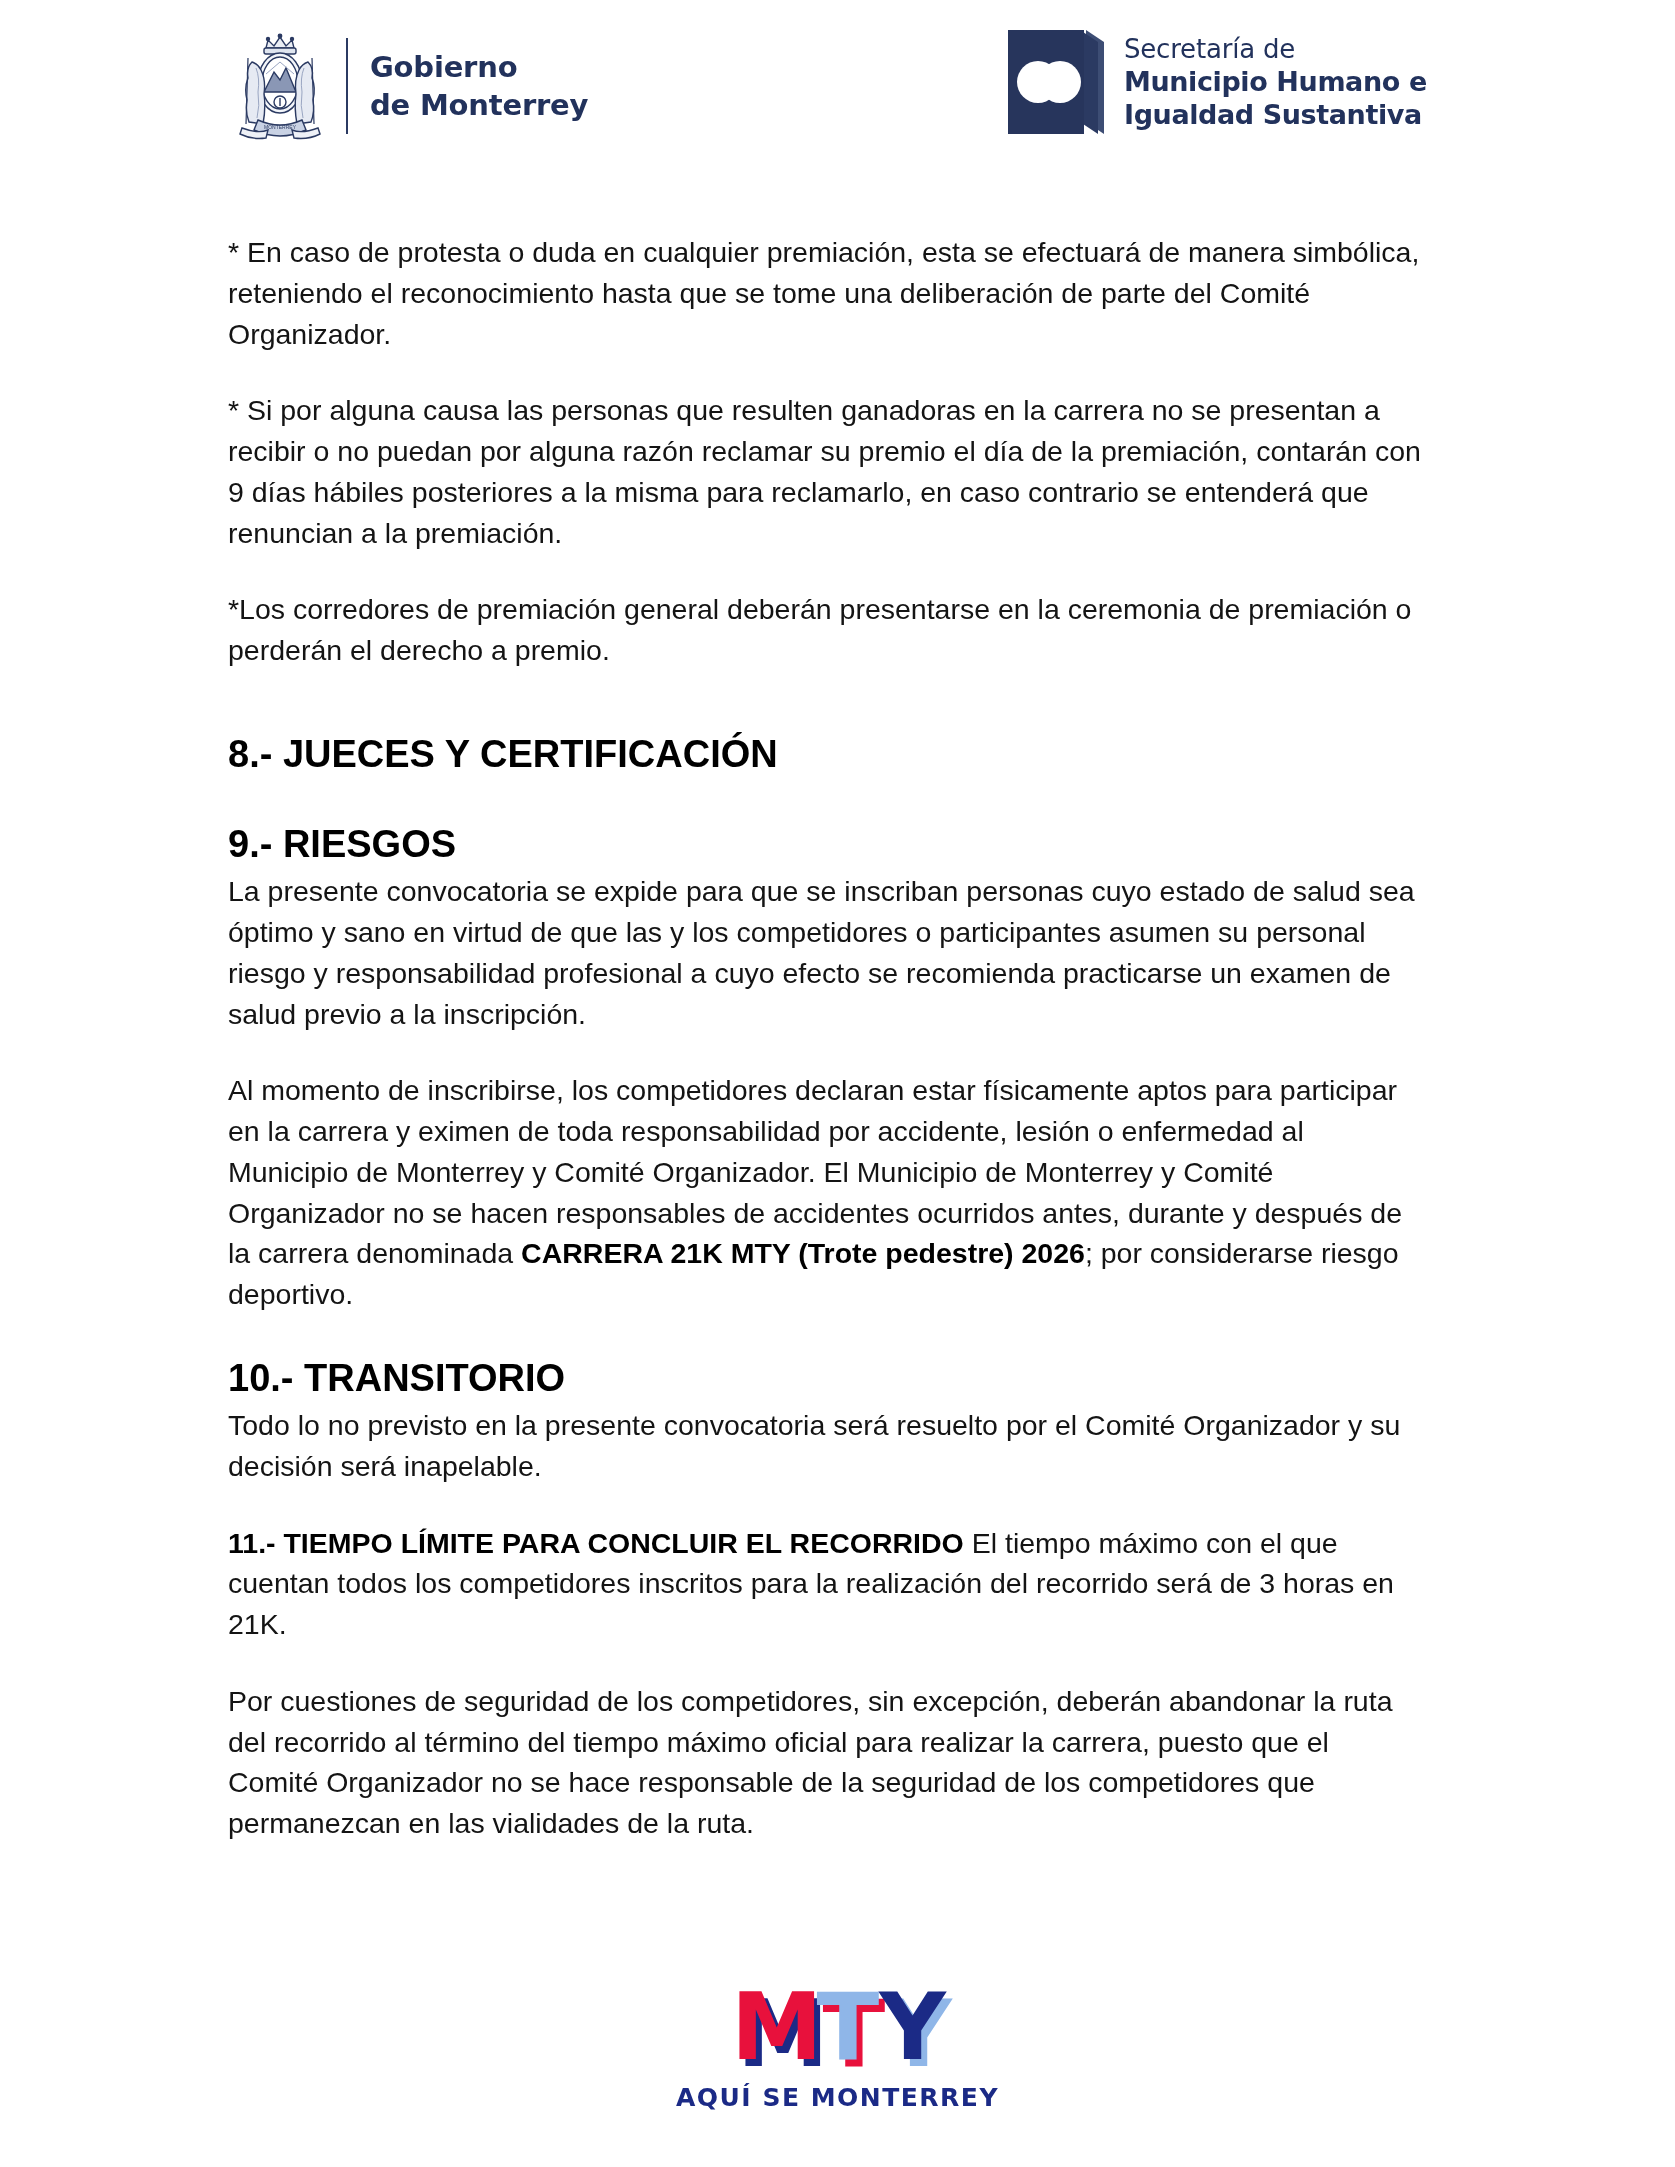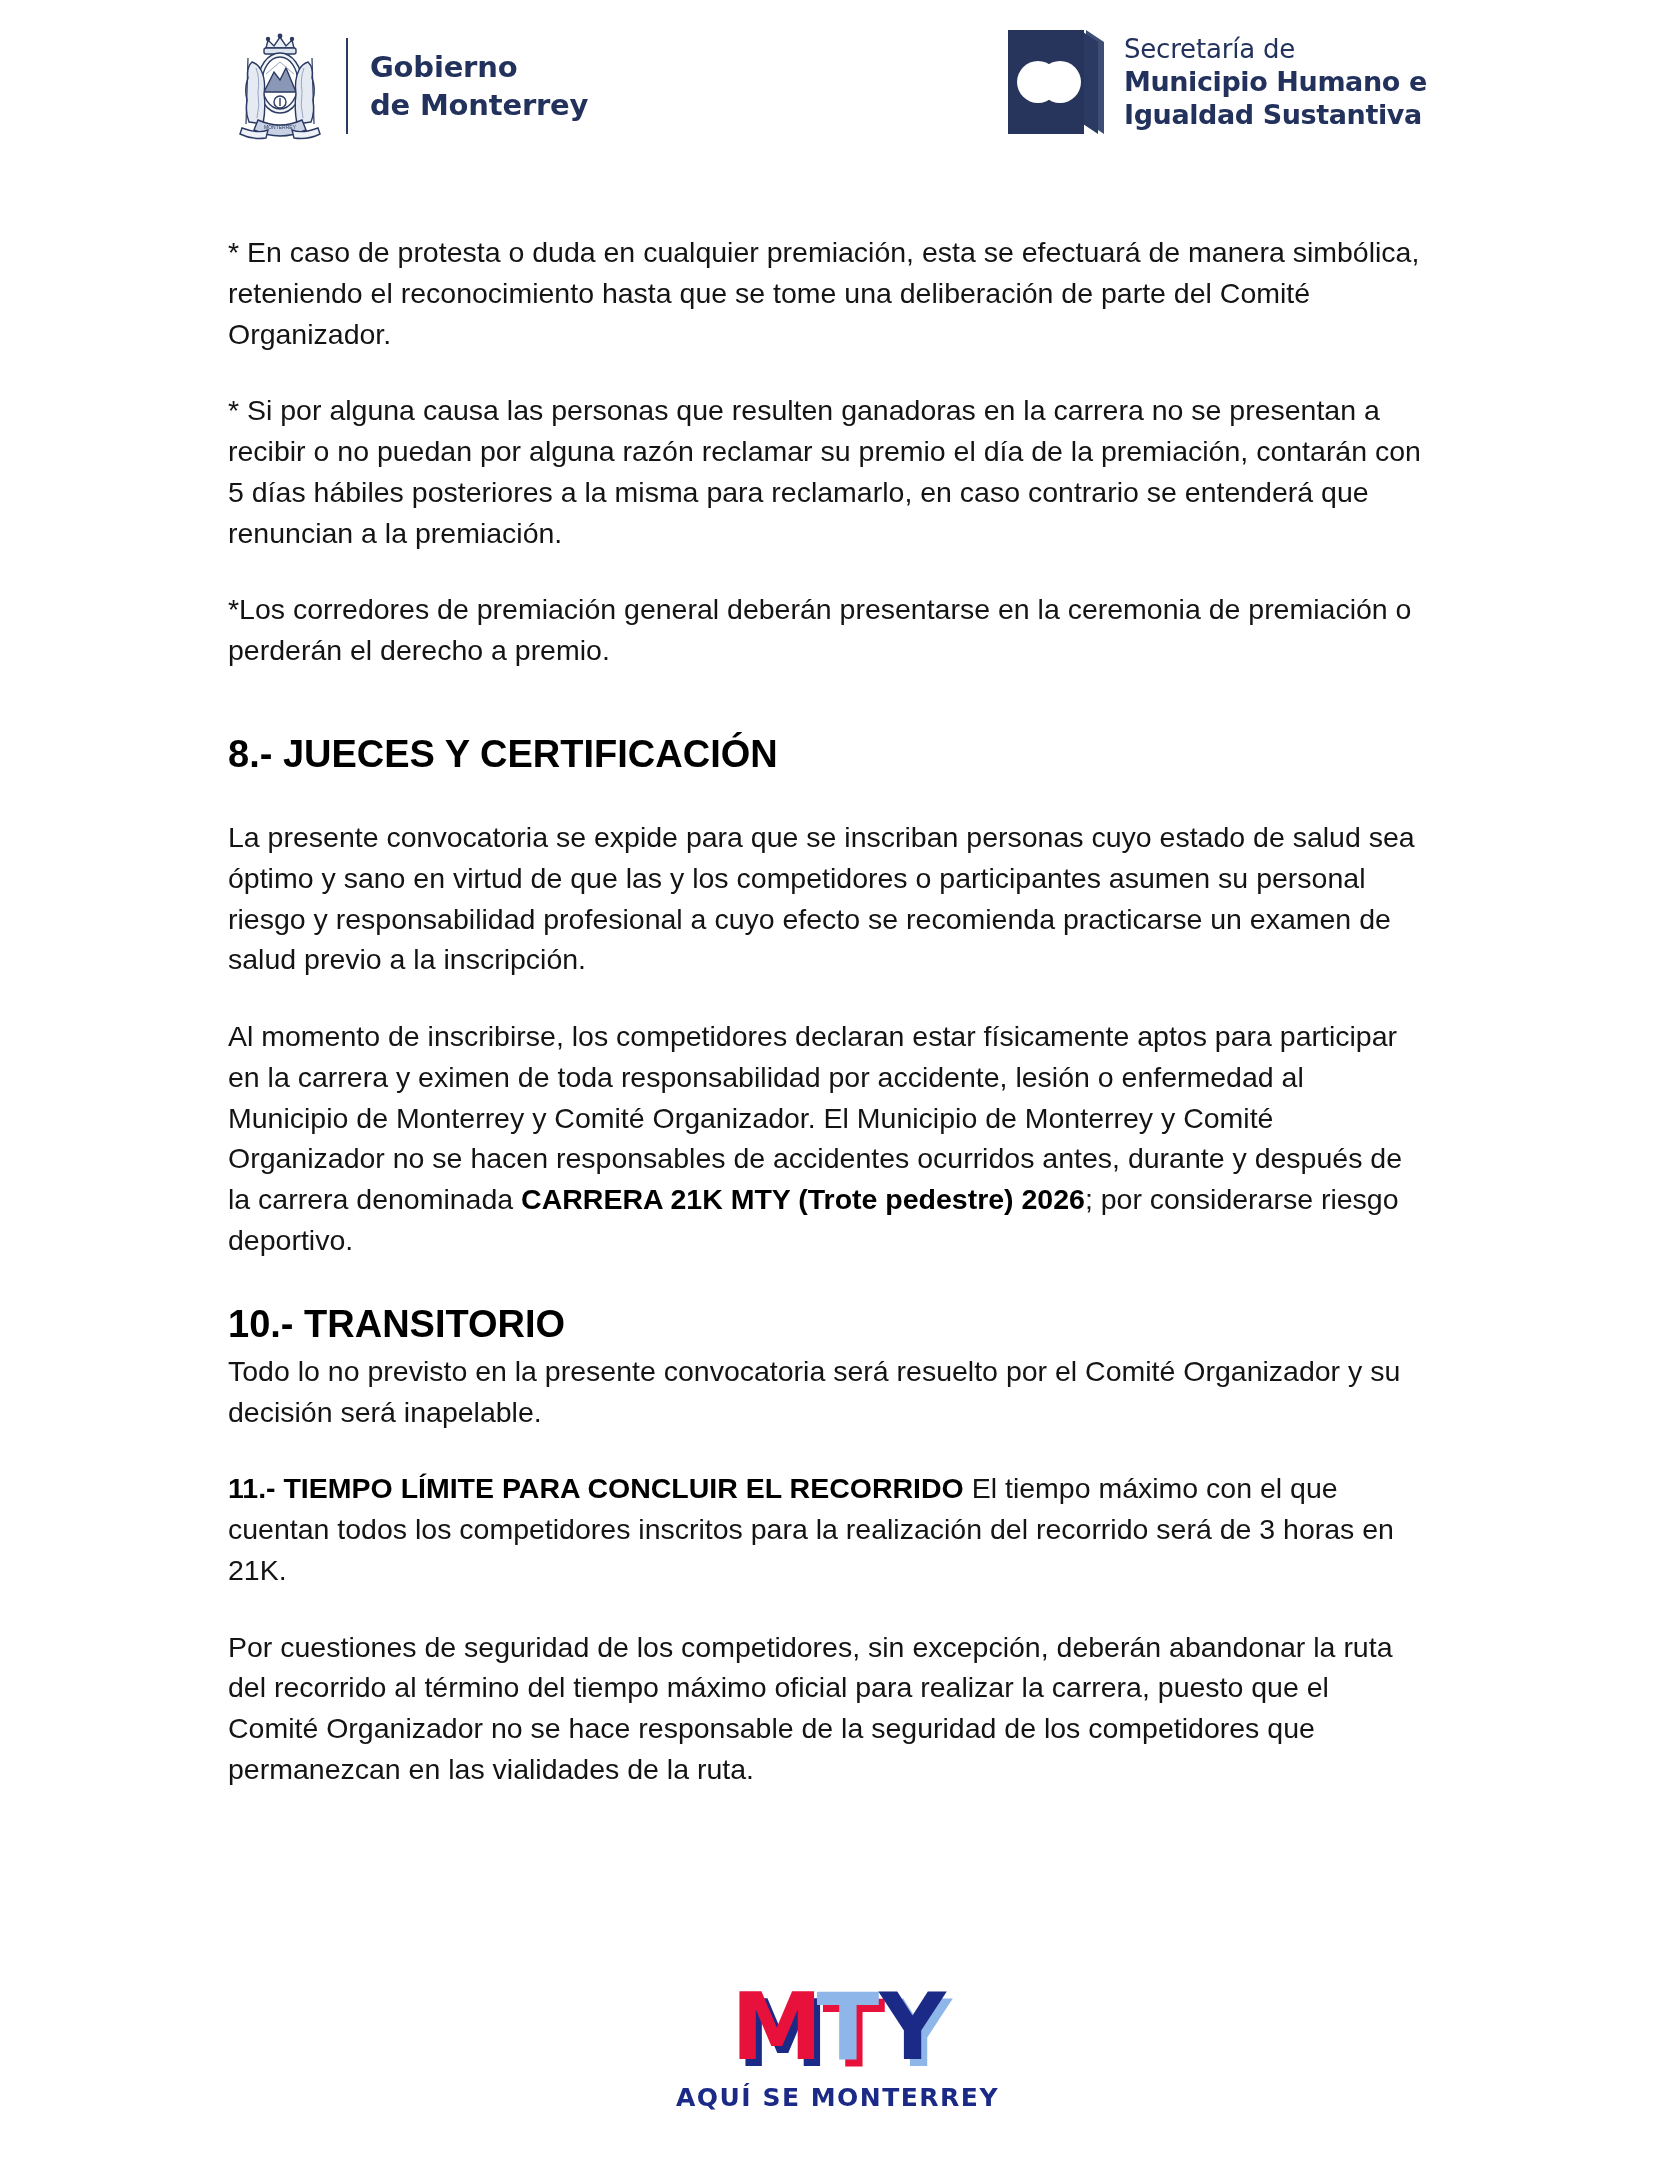--- a/index.html
+++ b/index.html
@@ -228,29 +228,30 @@
       <div class="sec-line2">Municipio Humano e</div>
       <div class="sec-line3">Igualdad Sustantiva</div>
     </div>
   </div>
 </div>
 
 <div class="content">
 
   <p class="para">* En caso de protesta o duda en cualquier premiación, esta se efectuará de manera simbólica, reteniendo el reconocimiento hasta que se tome una deliberación de parte del Comité Organizador.</p>
 
-  <p class="para">* Si por alguna causa las personas que resulten ganadoras en la carrera no se presentan a recibir o no puedan por alguna razón reclamar su premio el día de la premiación, contarán con 5 días hábiles posteriores a la misma para reclamarlo, en caso contrario se entenderá que renuncian a la premiación.</p>
+  <p class="para">* Si por alguna causa las personas que resulten ganadoras en la carrera no se presentan a recibir o no puedan por alguna razón reclamar su premio el día de la premiación, contarán con 9 días hábiles posteriores a la misma para reclamarlo, en caso contrario se entenderá que renuncian a la premiación.</p>
 
   <p class="para" style="margin-bottom:56px;">*Los corredores de premiación general deberán presentarse en la ceremonia de premiación o perderán el derecho a premio.</p>
 
   <div class="section">
     <h2>8.- JUECES Y CERTIFICACIÓN</h2>
   </div>
 
   <div class="section">
+    <h2>9.- RIESGOS</h2>
     <p>La presente convocatoria se expide para que se inscriban personas cuyo estado de salud sea óptimo y sano en virtud de que las y los competidores o participantes asumen su personal riesgo y responsabilidad profesional a cuyo efecto se recomienda practicarse un examen de salud previo a la inscripción.</p>
   </div>
 
   <div class="section">
     <p><span>Al momento de inscribirse, los competidores declaran estar físicamente aptos para participar en la carrera y eximen de toda responsabilidad por accidente, lesión o enfermedad al Municipio de Monterrey y Comité Organizador. El Municipio de Monterrey y Comité Organizador no se hacen responsables de accidentes ocurridos antes, durante y después de la carrera denominada </span><b class="strong">CARRERA 21K MTY (Trote pedestre) 2026</b><span>; por considerarse riesgo deportivo.</span></p>
   </div>
 
   <div class="section">
     <h2>10.- TRANSITORIO</h2>
     <p>Todo lo no previsto en la presente convocatoria será resuelto por el Comité Organizador y su decisión será inapelable.</p>

